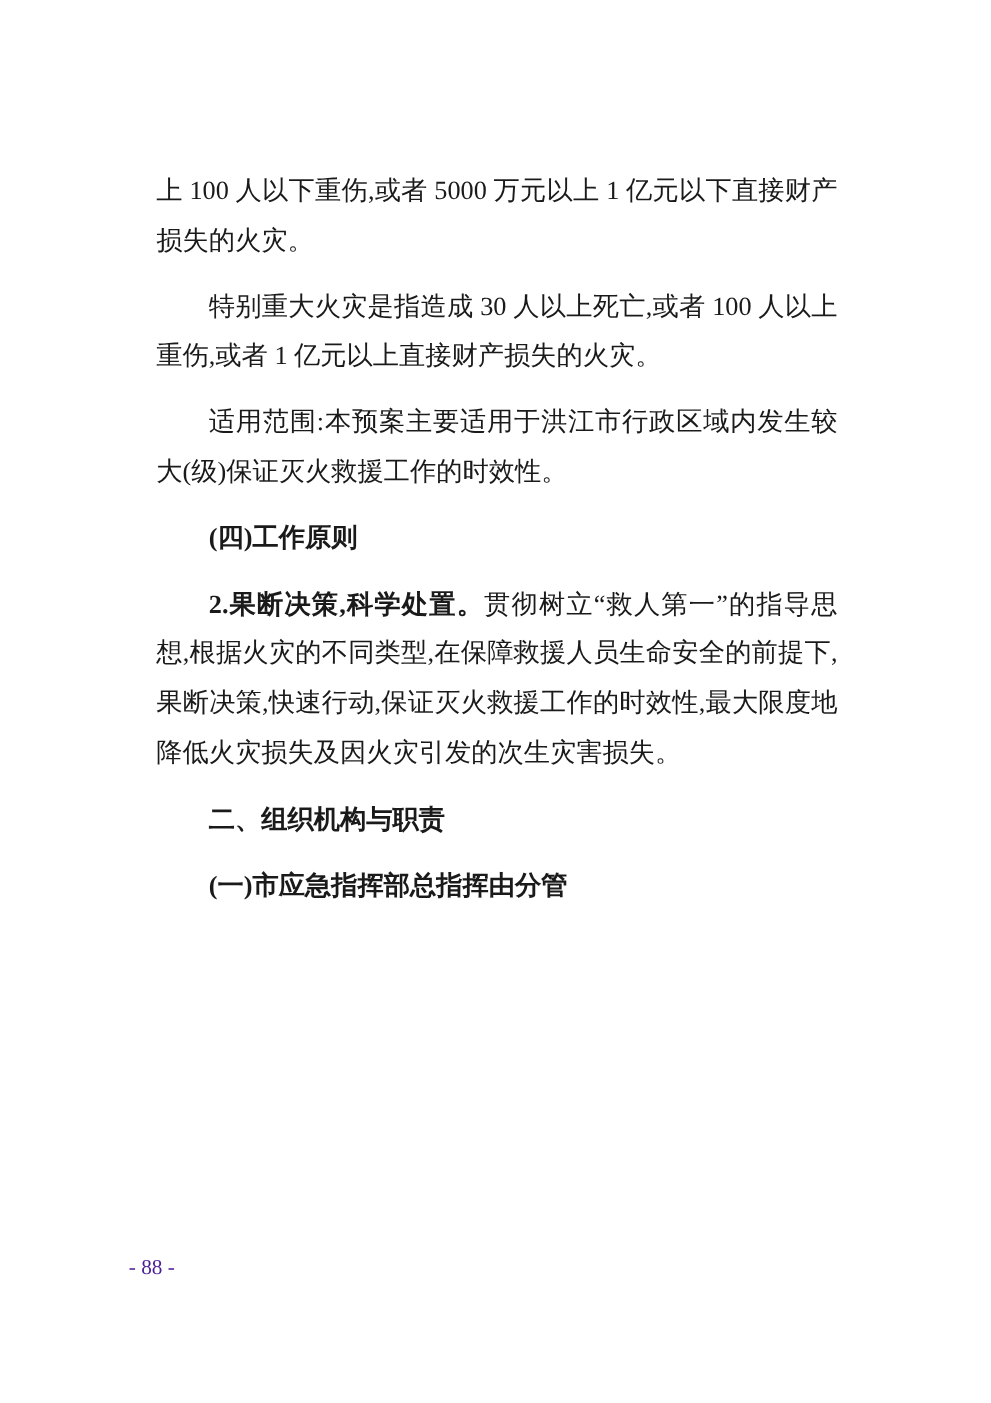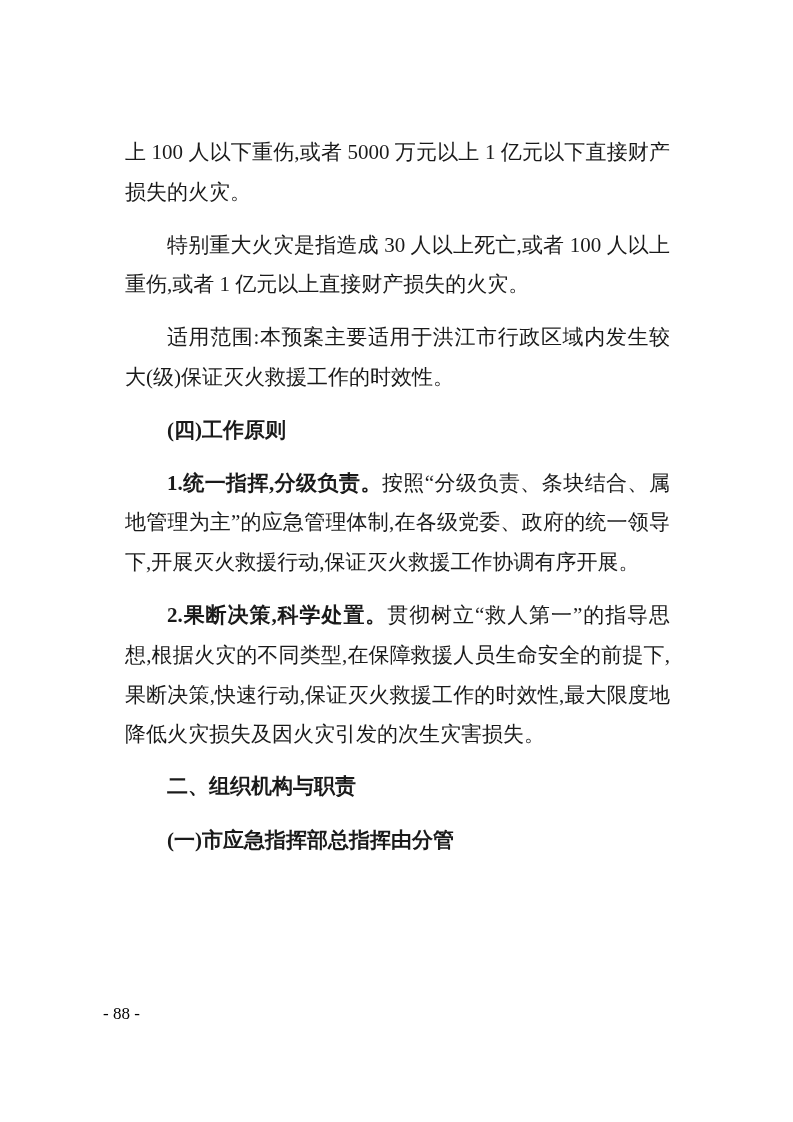--- a/index.html
+++ b/index.html
@@ -33,40 +33,39 @@
     text-indent: 2em;
   }
   .run { font-weight: normal; }
   .run.bold { font-weight: bold; }
   p.heading-kai {
     font-weight: bold;
     font-family: "Liberation Serif", serif;
   }
   p.heading-hei {
     font-weight: bold;
-    font-family: Liberation Mono, monospace;
+    font-family: Liberation Serif, serif;
   }
   .footer {
     position: absolute;
     left: 103px;
     top: 1002px;
     font-size: 17px;
     line-height: 24px;
-    color: #000000;
+    color: #4c1d95;
     font-family: "Liberation Serif", serif;
   }
 </style>
 </head>
 <body>
 
 <div class="page">
   <div class="content">
       <p class="body"><span class="run">上 100 人以下重伤,或者 5000 万元以上 1 亿元以下直接财产损失的火灾。</span></p>
       <p class="body indent"><span class="run">特别重大火灾是指造成 30 人以上死亡,或者 100 人以上重伤,或者 1 亿元以上直接财产损失的火灾。</span></p>
       <p class="body indent"><span class="run">适用范围:本预案主要适用于洪江市行政区域内发生较大(级)保证灭火救援工作的时效性。</span></p>
       <p class="heading-kai indent"><span class="run bold">(四)工作原则</span></p>
-      <p class="body indent"><span class="run bold">1.统一指挥,分级负责。</span><span class="run">按照“分级负责、条块结合、属地管理为主”的应急管理体制,在各级党委、政府的统一领导下,开展灭火救援行动,保证灭火救援工作协调有序开展。</span></p>
       <p class="body indent"><span class="run bold">2.果断决策,科学处置。</span><span class="run">贯彻树立“救人第一”的指导思想,根据火灾的不同类型,在保障救援人员生命安全的前提下,果断决策,快速行动,保证灭火救援工作的时效性,最大限度地降低火灾损失及因火灾引发的次生灾害损失。</span></p>
       <p class="heading-hei indent"><span class="run bold">二、组织机构与职责</span></p>
       <p class="heading-kai indent"><span class="run bold">(一)市应急指挥部总指挥由分管</span></p>
     </div>
   <div class="footer">- 88 -</div>
 </div>
 
 </body></html>

